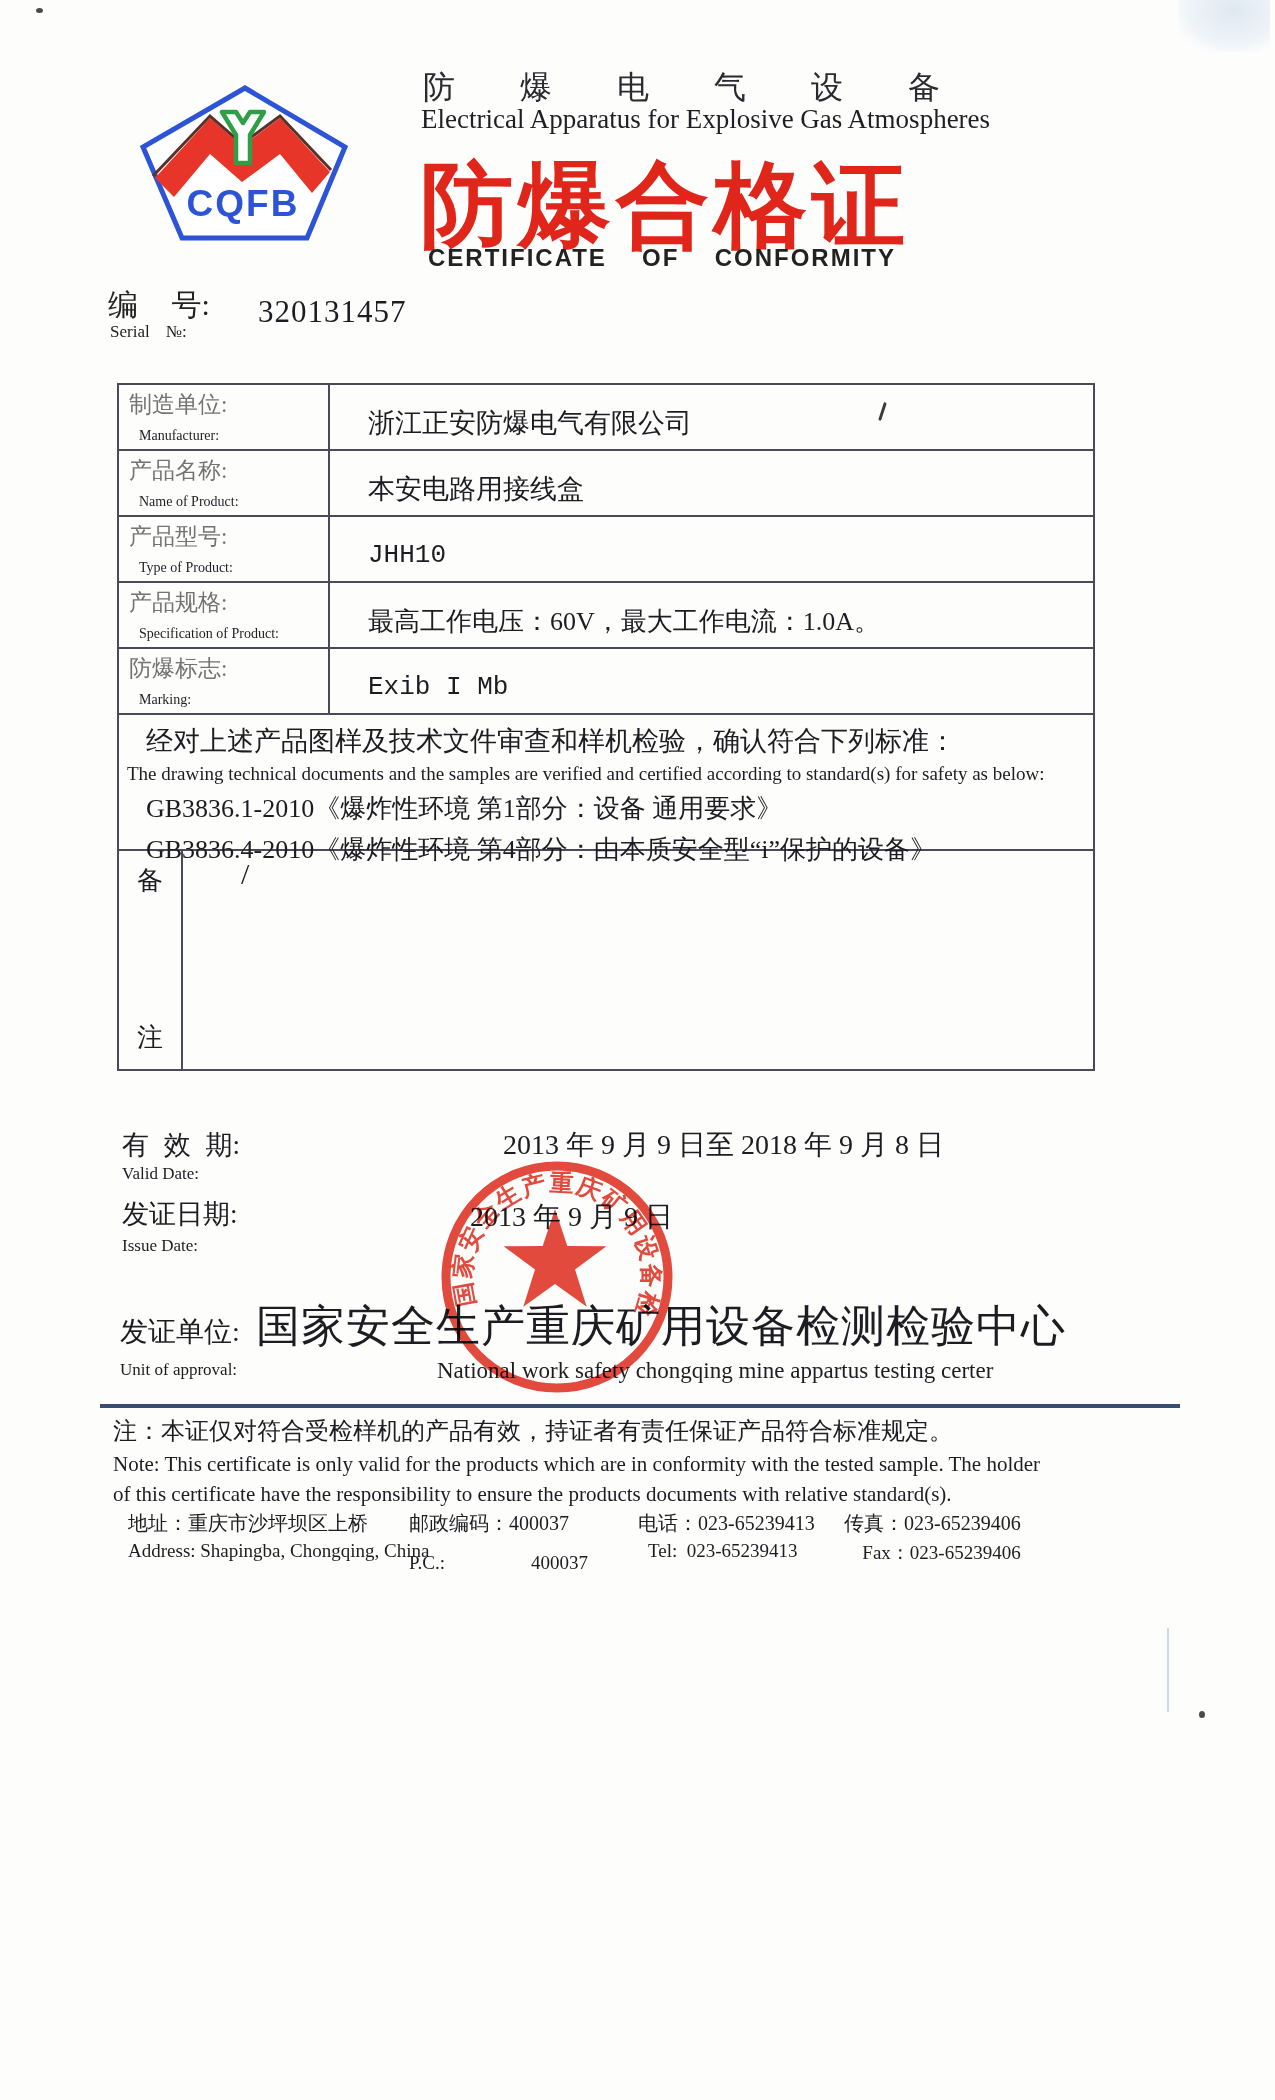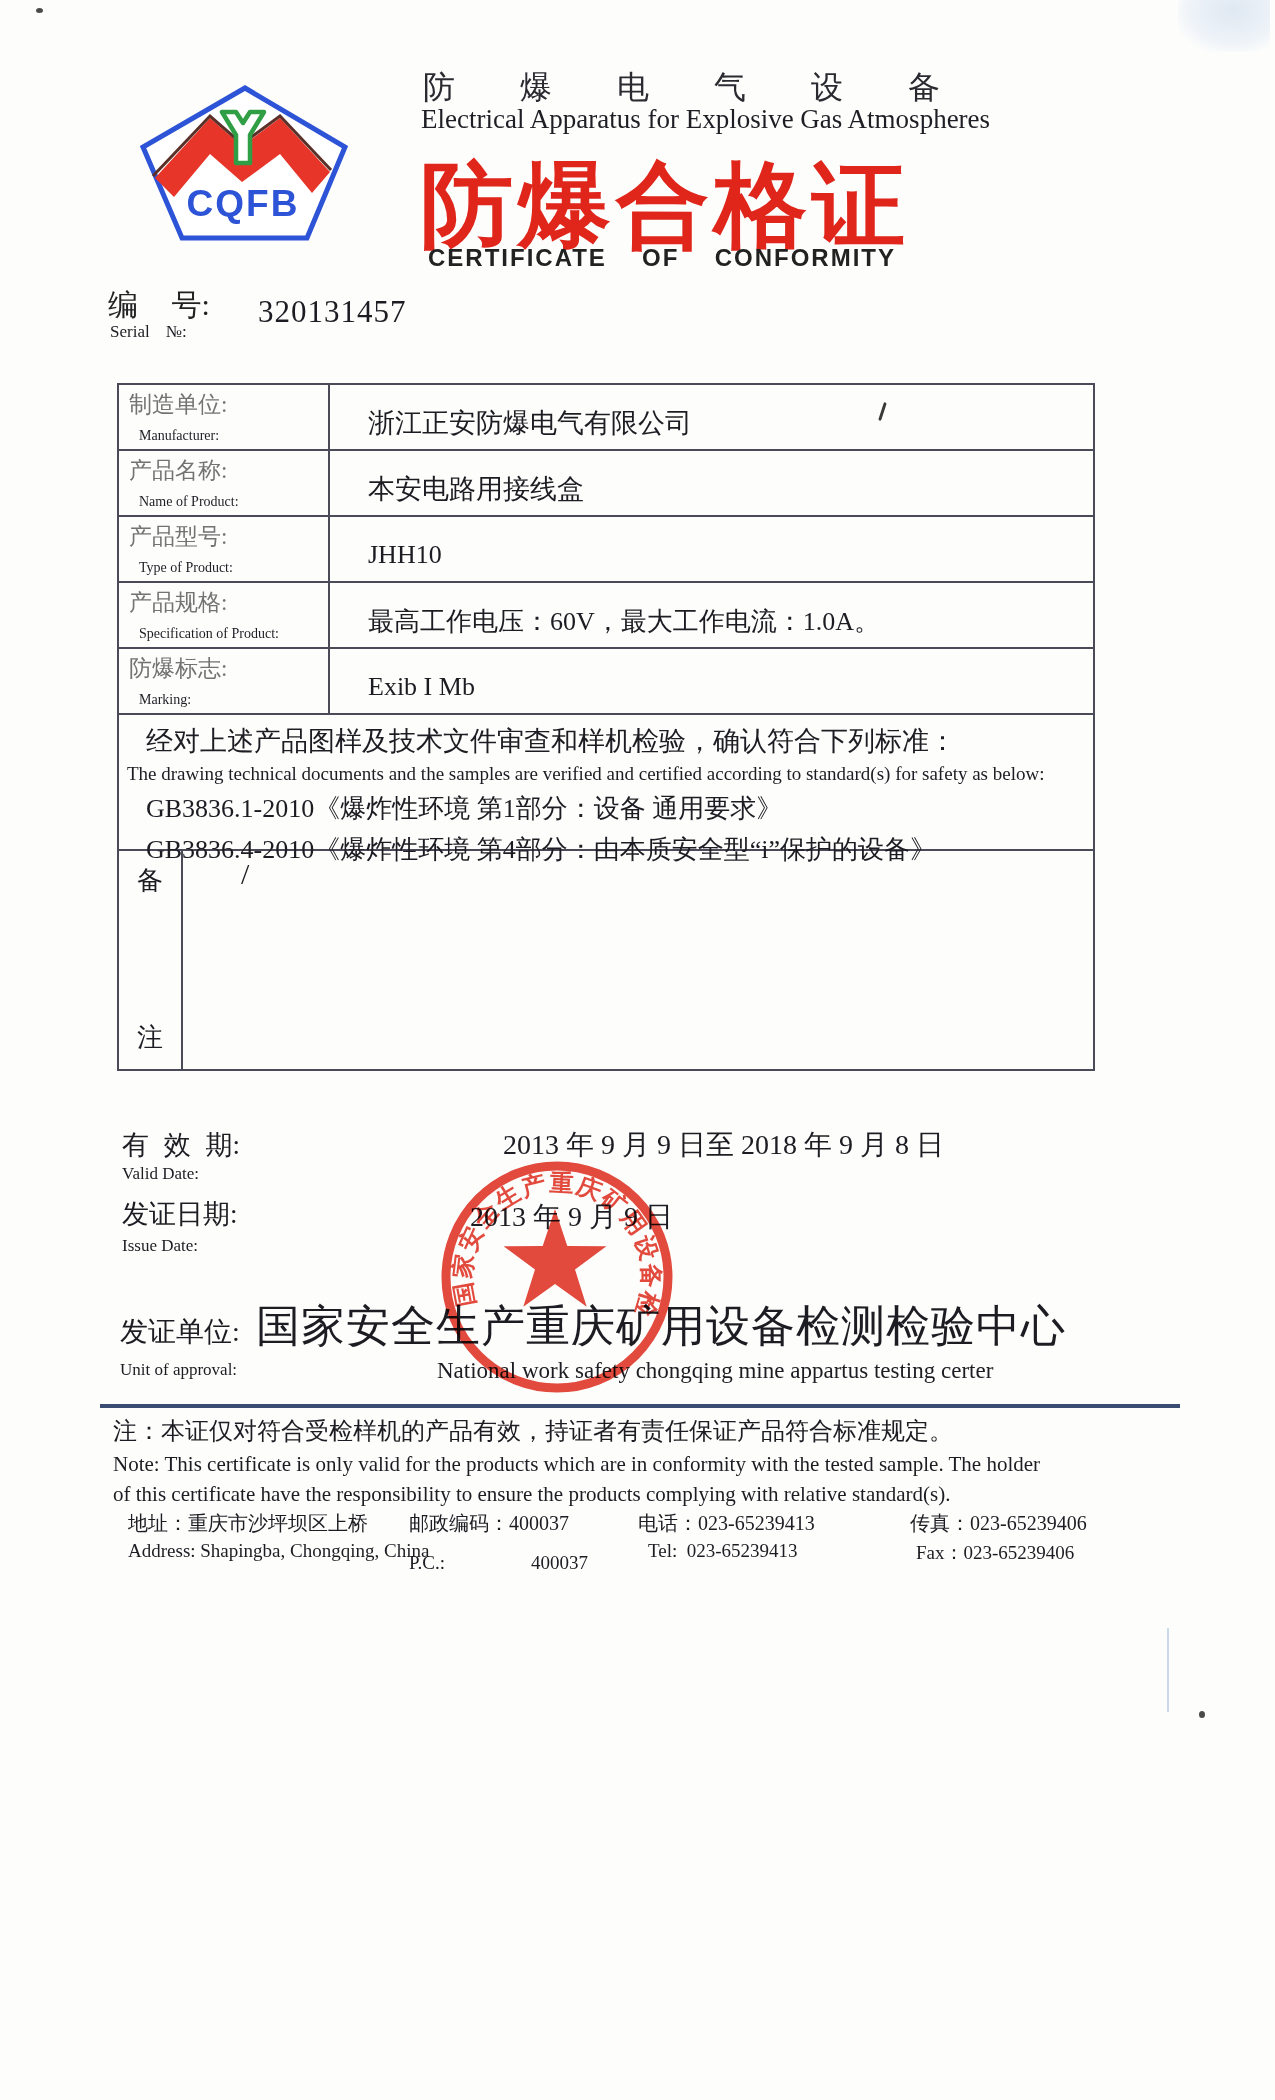--- a/index.html
+++ b/index.html
@@ -19,21 +19,21 @@
   .serial-en{font-size:17px;word-spacing:12px;}
   .serial-val{font-size:31px;letter-spacing:1px;}
   
   .cert-table{position:absolute;left:117px;top:383px;width:978px;border:2px solid #4a4a58;box-sizing:border-box;}
   .trow{display:flex;height:64px;border-bottom:2px solid #4a4a58;}
   .tlabel{width:211px;border-right:2px solid #4a4a58;box-sizing:border-box;
           padding:4px 6px 5px 10px;display:flex;flex-direction:column;justify-content:space-between;}
   .tlabel .cn{font-size:23px;color:#737373;}
   .tlabel .en{font-size:14px;color:#1d1d24;margin-left:10px;}
   .tvalue{flex:1;display:flex;align-items:center;padding:12px 0 0 38px;font-size:27px;}
-  .mono{font-family:Liberation Serif, serif;font-size:26px;}
+  .mono{font-family:Liberation Mono, monospace;font-size:26px;}
   .stds{height:136px;border-bottom:2px solid #4a4a58;padding:6px 10px 0 5px;box-sizing:border-box;}
   .stds .l1{font-size:27px;margin:2px 0 4px 22px;}
   .stds .l2{font-size:19px;margin:0 0 6px 3px;}
   .stds .l3,.stds .l4{font-size:26px;margin:2px 0 6px 22px;}
   .remark{display:flex;height:218px;}
   .rlabel{width:64px;border-right:2px solid #4a4a58;box-sizing:border-box;display:flex;flex-direction:column;
           justify-content:space-between;align-items:center;padding:12px 0 14px 0;font-size:26px;}
   .rvalue{flex:1;font-size:30px;padding:6px 0 0 58px;}
   
   .d-cjk{font-size:27px;word-spacing:8px;}
@@ -173,35 +173,35 @@
     <text font-size="24" fill="#e13a2c" font-weight="bold" letter-spacing="1">
       <textPath href="#sealArc" startOffset="2" textLength="465" lengthAdjust="spacing">国家安全生产重庆矿用设备检测检验中心</textPath>
     </text>
   </svg>
 
   <div class="hr"></div>
 
   <div class="abs" style="left:113px;top:1415px;width:1065px;">
     <div class="note-cn">注：本证仅对符合受检样机的产品有效，持证者有责任保证产品符合标准规定。</div>
     <div class="note-en">Note: This certificate is only valid for the products which are in conformity with the tested sample. The holder</div>
-    <div class="note-en">of this certificate have the responsibility to ensure the products complying with relative standard(s).</div>
+    <div class="note-en">of this certificate have the responsibility to ensure the products documents with relative standard(s).</div>
   </div>
 
   <div class="abs foot" style="left:128px;top:1510px;">
     <div>地址：重庆市沙坪坝区上桥</div>
     <div class="row2">Address: Shapingba, Chongqing, China</div>
   </div>
   <div class="abs foot" style="left:409px;top:1510px;">
     <div>邮政编码：400037</div>
     <div class="row2">
       <span style="display:inline-block;width:122px;margin-top:12px;">P.C.:</span><span>400037</span>
     </div>
   </div>
   <div class="abs foot" style="left:638px;top:1510px;">
     <div>电话：023-65239413</div>
     <div class="row2" style="padding-left:10px;white-space:pre;">Tel:  023-65239413</div>
   </div>
-  <div class="abs foot" style="left:910px;top:1510px;">
+  <div class="abs foot" style="left:844px;top:1510px;text-align:right;">
     <div>传真：023-65239406</div>
     <div class="row2" style="padding-left:6px;">Fax：023-65239406</div>
   </div>
 
 </div>
 
 </body></html>

